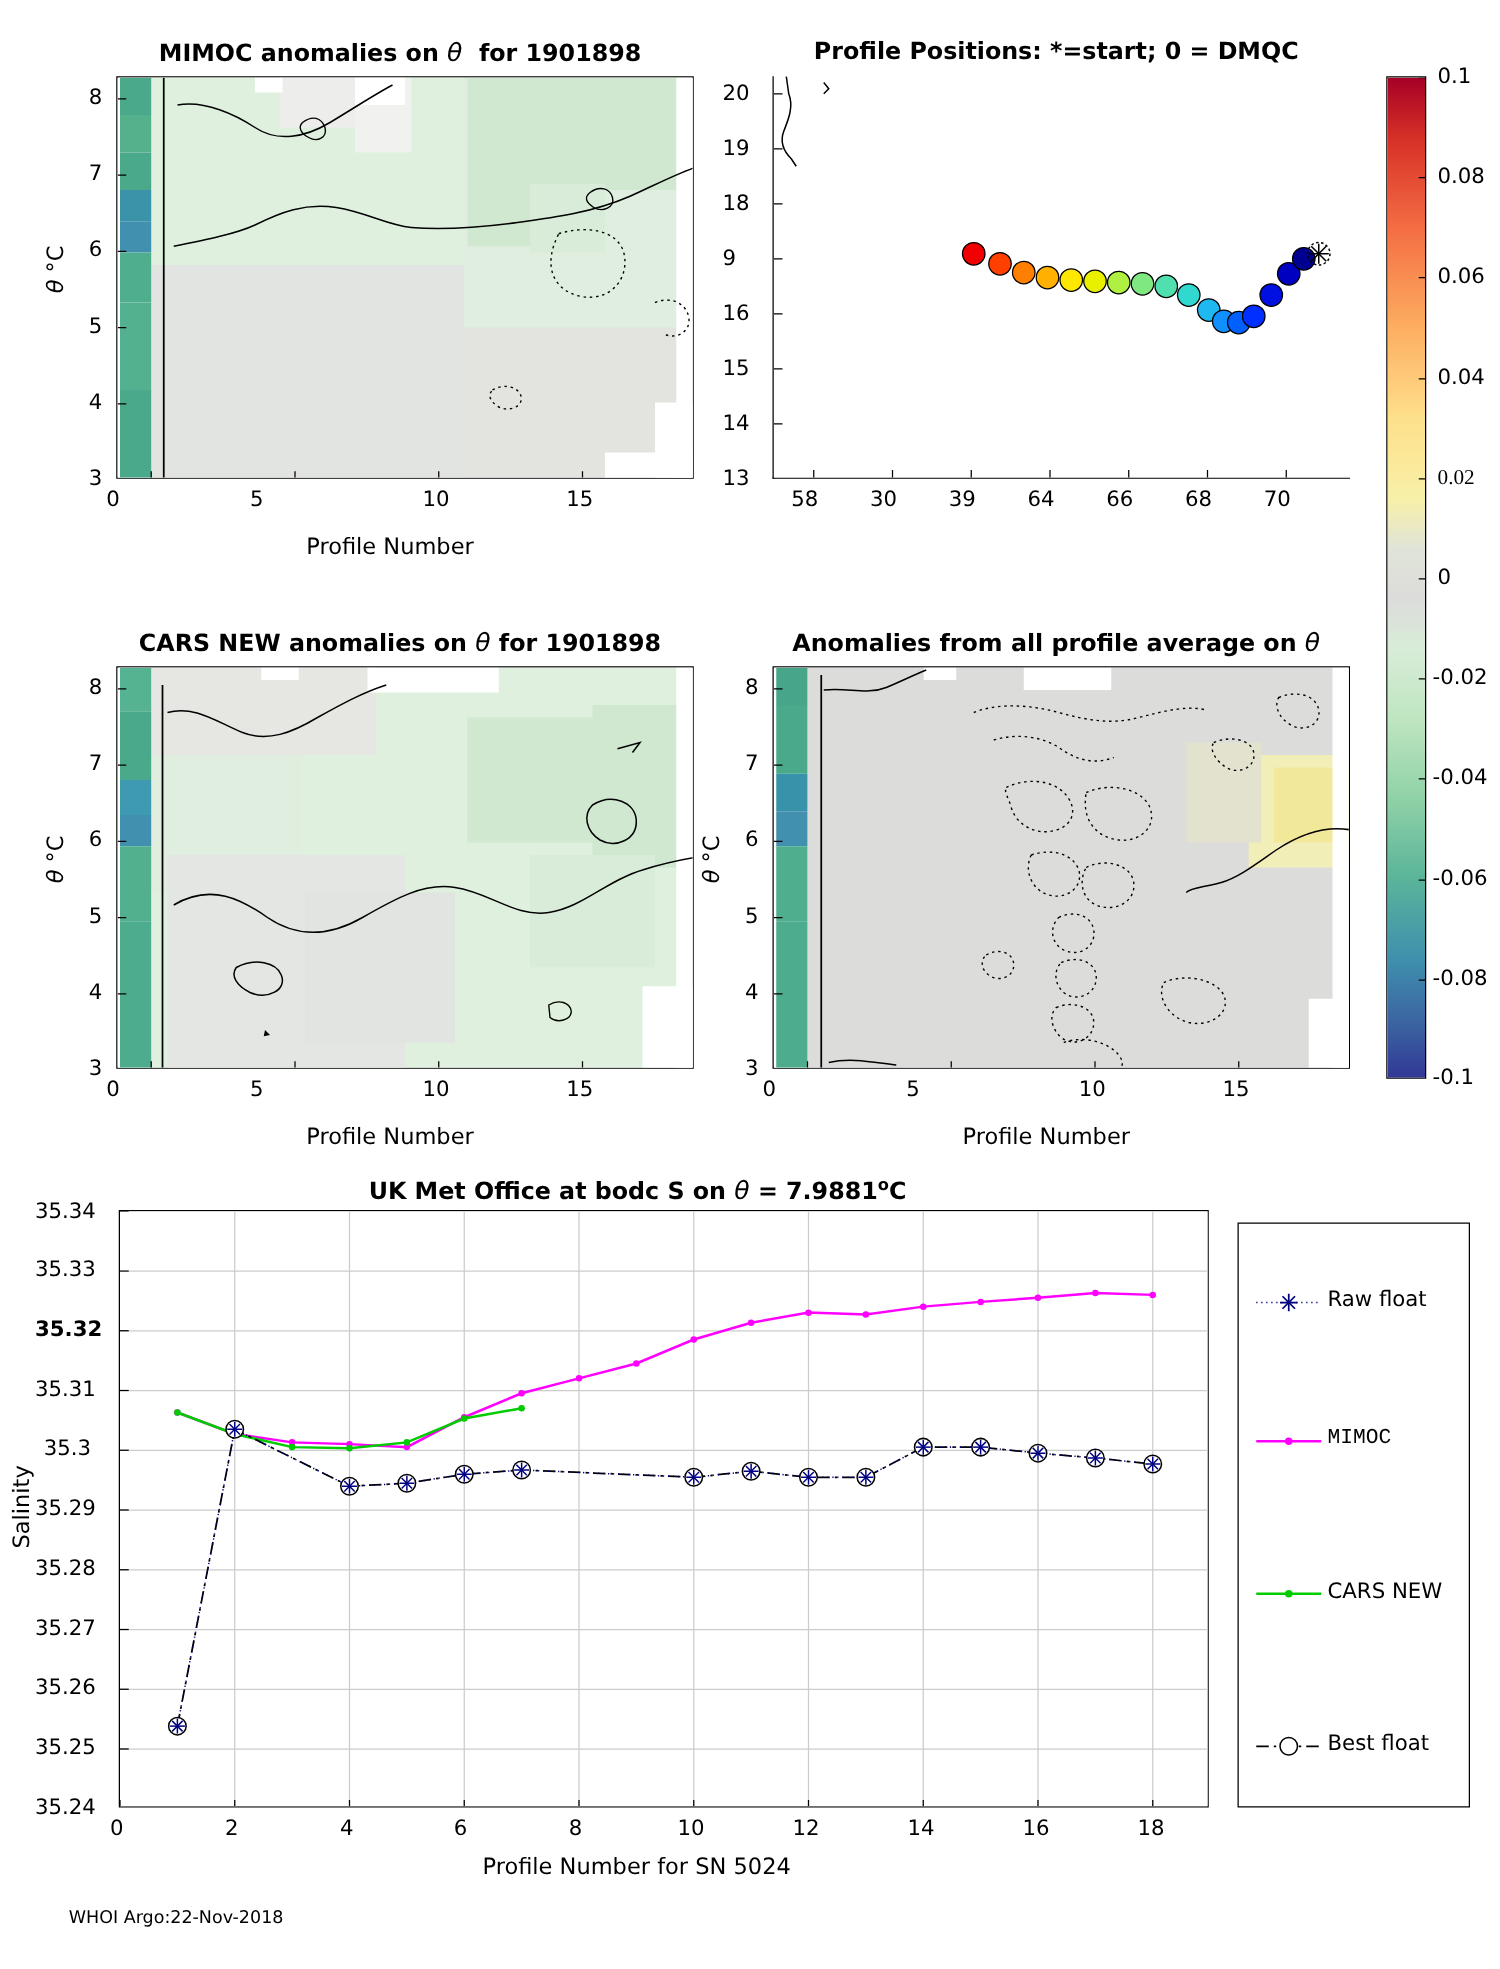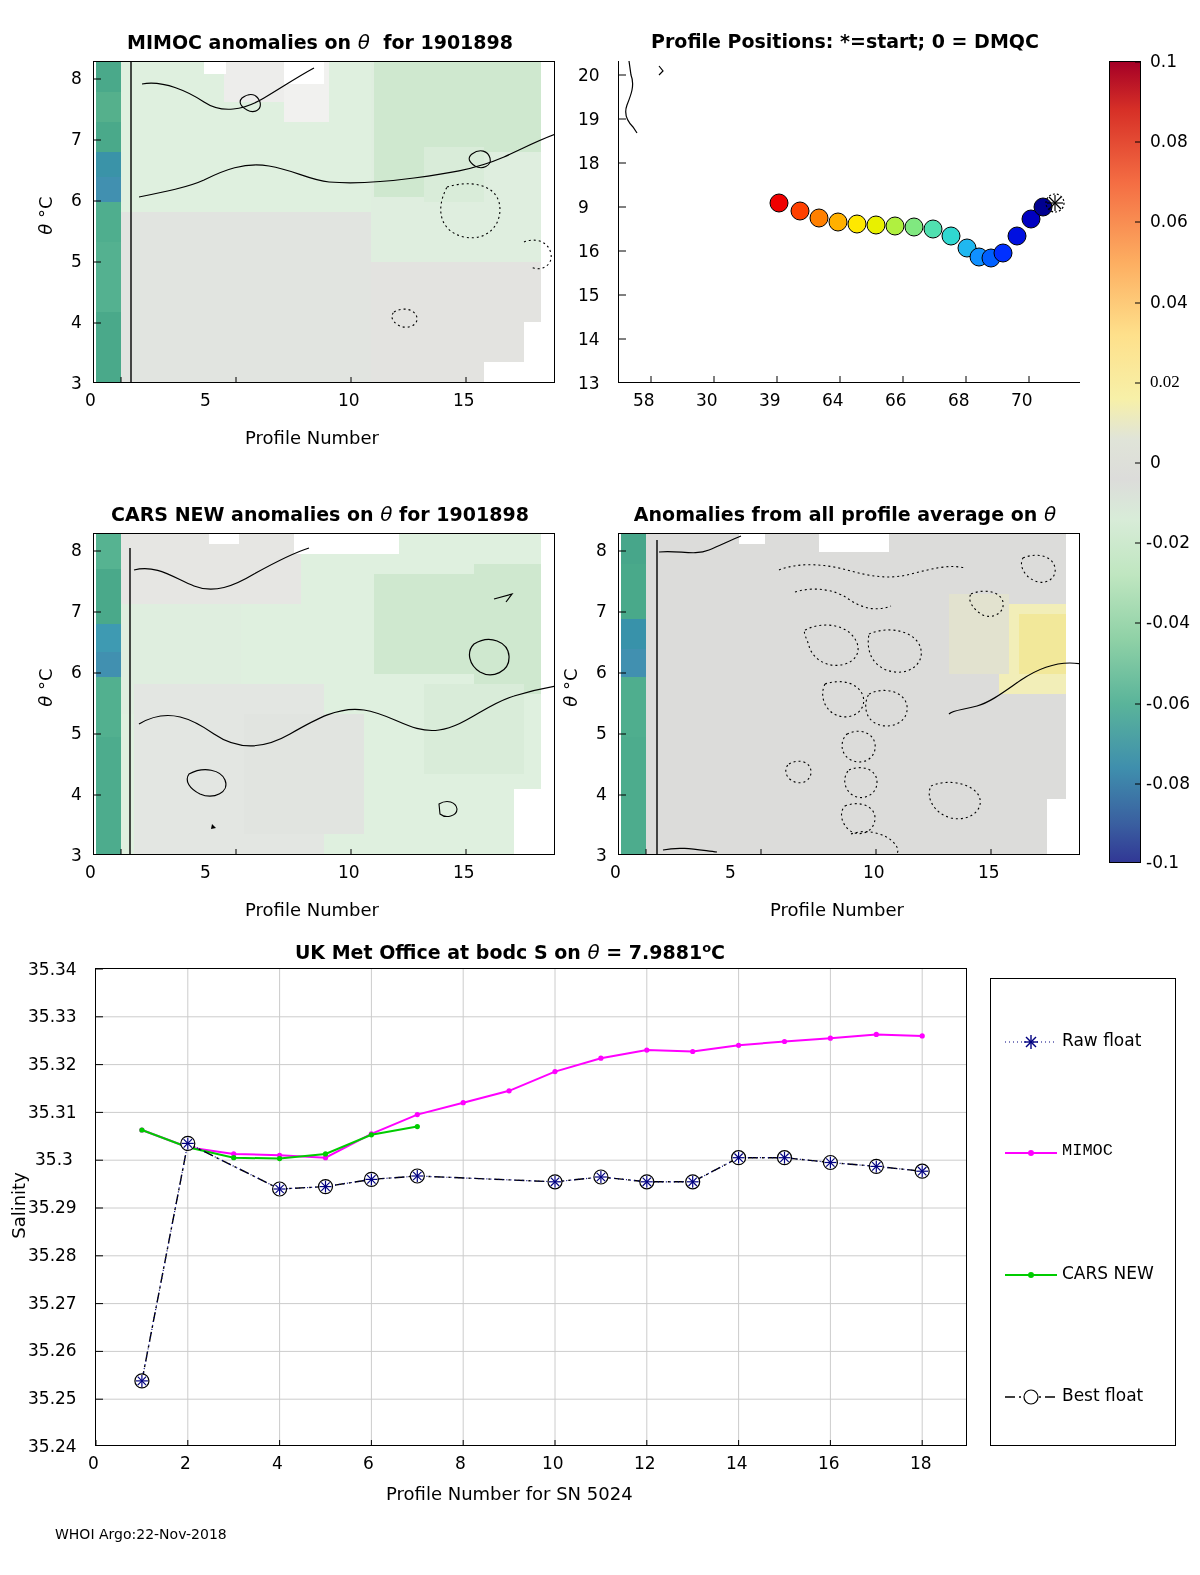--- a/index.html
+++ b/index.html
@@ -612,21 +612,21 @@
   <div class="tick-lab" style="left:910px;top:1453px;">18</div>
 
   <div class="tick-lab" style="left:28px;top:1436px;">35.24</div>
   <div class="tick-lab" style="left:28px;top:1388px;">35.25</div>
   <div class="tick-lab" style="left:28px;top:1340px;">35.26</div>
   <div class="tick-lab" style="left:28px;top:1293px;">35.27</div>
   <div class="tick-lab" style="left:28px;top:1245px;">35.28</div>
   <div class="tick-lab" style="left:28px;top:1197px;">35.29</div>
   <div class="tick-lab" style="left:35px;top:1149px;">35.3</div>
   <div class="tick-lab" style="left:28px;top:1102px;">35.31</div>
-  <div class="tick-lab" style="left:28px;top:1054px;">35.32</div>
+  <div class="tick-lab" style="left:28px;top:1054px;font-weight:bold;">35.32</div>
   <div class="tick-lab" style="left:28px;top:1006px;">35.33</div>
   <div class="tick-lab" style="left:28px;top:959px;text-align:center;">35.34</div>
 
   <div class="axis-lab" style="left:386px;top:1483px;">Profile Number for SN 5024</div>
   <div class="axis-lab rot" style="left:-37px;top:1195px;width:110px;text-align:center;">Salinity</div>
 
   <div class="legend-box" style="left:990px;top:978px;width:186px;height:468px;">
     <svg width="186" height="468" viewBox="0 0 186 468">
 
       <line x1="14" y1="63" x2="66" y2="63" stroke="#000080" stroke-width="1.2" stroke-dasharray="1,3"></line>

